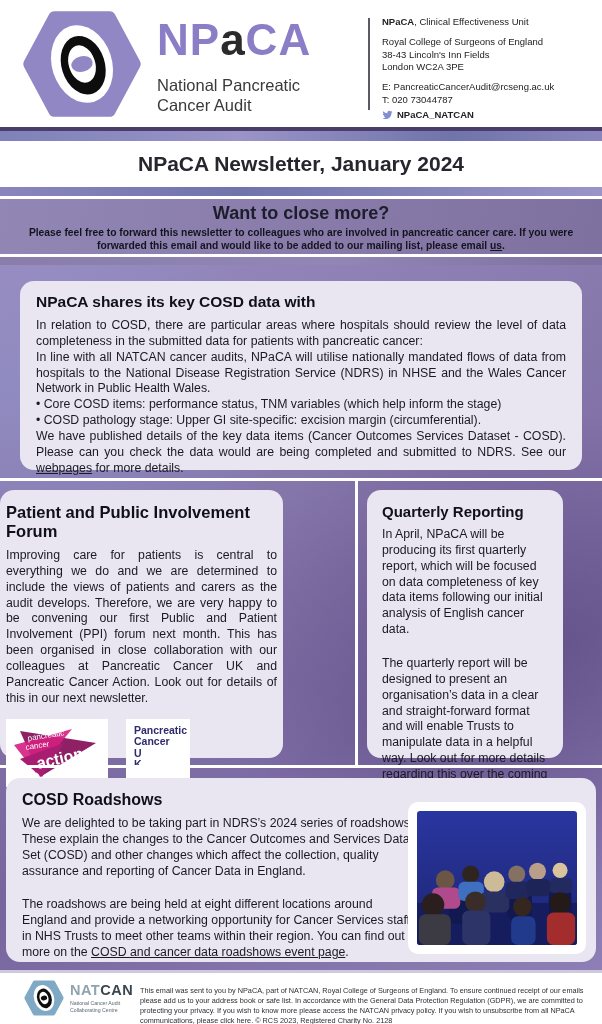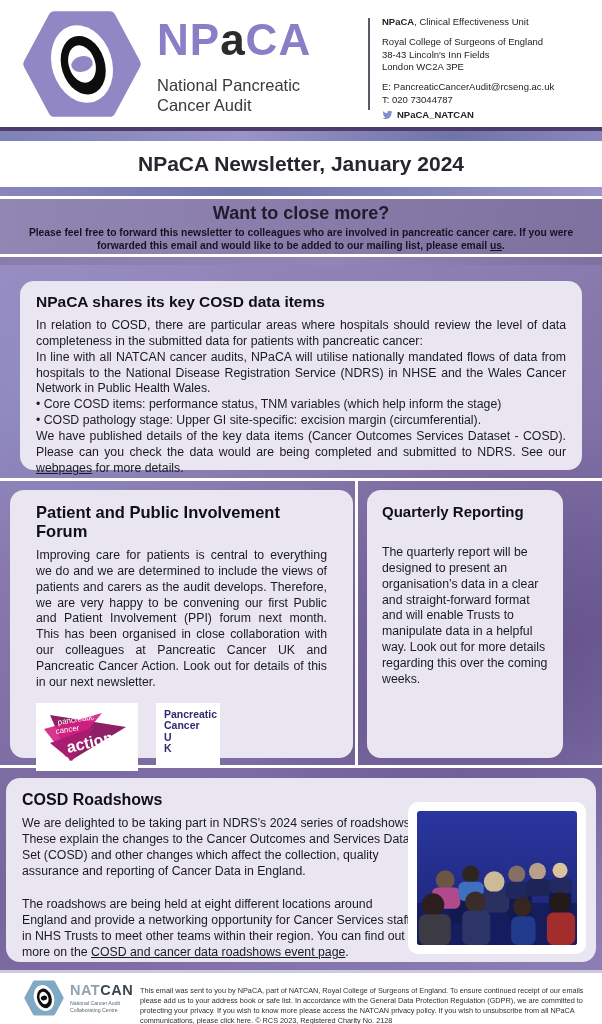--- a/index.html
+++ b/index.html
@@ -37,21 +37,21 @@
       radial-gradient(ellipse 300px 260px at 40% 80%,rgba(150,140,200,.25),transparent 60%),
       linear-gradient(155deg,#988bc0 0%,#8677ab 35%,#77659d 65%,#8d7fb5 100%);}
   .box{background:#e9e6f1;border-radius:14px;position:absolute;box-sizing:border-box;}
   .boxA{left:20px;top:16px;right:20px;height:189px;padding:12px 16px;}
   .h2{font-size:15.5px;font-weight:bold;color:#101018;margin:0 0 7px;}
   .body{font-size:12.3px;line-height:1.29;color:#1a1a22;margin:0;}
   .just{text-align:justify;}
   .lnk{text-decoration:underline;color:inherit;cursor:pointer;}
   .hrline{position:absolute;left:0;right:0;height:3px;background:#fff;}
   .vline{position:absolute;width:3px;background:#fff;}
-  .boxL{left:10px;top:225px;width:343px;height:268px;padding:13px 26px;}
+  .boxL{left:0;top:225px;width:283px;height:268px;padding:13px 6px;}
   .boxR{left:367px;top:225px;width:196px;height:268px;padding:13px 15px;}
   .boxR .h2{font-size:15px;}
   .logos{display:flex;gap:18px;margin-top:12px;align-items:flex-start;}
   .logo-frame{background:#fff;}
   .pcuk{width:64px;height:64px;padding:6px 0 0 8px;box-sizing:border-box;
         color:#2d2a6e;font-weight:bold;font-size:10.5px;line-height:1.1;}
   .boxRoad{left:6px;top:513px;right:6px;height:184px;padding:13px 16px;}
   .road-text{width:392px;}
   .photo-frame{position:absolute;right:10px;top:24px;width:178px;height:152px;background:#fff;
                border-radius:10px;padding:9px;box-sizing:border-box;}
@@ -115,21 +115,21 @@
   <div class="hearband">
     <p class="hear-h">Want to close more?</p>
     <p class="hear-p"><span>Please feel free to forward this newsletter to colleagues who are involved in pancreatic cancer care. If you were forwarded this email and would like to be added to our mailing list, please email </span><span class="lnk">us</span><span>.</span></p>
   </div>
   <div class="wline"></div>
   <div class="pband"></div>
 
   <div class="main">
 
     <section class="box boxA">
-      <h2 class="h2">NPaCA shares its key COSD data items</h2>
+      <h2 class="h2">NPaCA shares its key COSD data with</h2>
       <p class="body just">In relation to COSD, there are particular areas where hospitals should review the level of data completeness in the submitted data for patients with pancreatic cancer:</p>
       <p class="body just">In line with all NATCAN cancer audits, NPaCA will utilise nationally mandated flows of data from hospitals to the National Disease Registration Service (NDRS) in NHSE and the Wales Cancer Network in Public Health Wales.</p>
       <p class="body">• Core COSD items: performance status, TNM variables (which help inform the stage)</p>
       <p class="body">• COSD pathology stage: Upper GI site-specific: excision margin (circumferential).</p>
       <p class="body just"><span>We have published details of the key data items (Cancer Outcomes Services Dataset - COSD).  Please can you check the data would are being completed and submitted to NDRS. See our </span><span class="lnk">webpages</span><span> for more details.</span></p>
     </section>
 
     <div class="hrline" style="top:213px;"></div>
     <div class="vline" style="left:355px;top:213px;height:290px;"></div>
 
@@ -149,20 +149,21 @@
           <div>Pancreatic</div>
           <div>Cancer</div>
           <div>U</div>
           <div>K</div>
         </div>
       </div>
     </section>
 
     <section class="box boxR">
       <h2 class="h2">Quarterly Reporting</h2>
+      <p class="body">In April, NPaCA will be producing its first quarterly report, which will be focused on data completeness of key data items following our initial analysis of English cancer data.</p>
       <br>
       <p class="body">The quarterly report will be designed to present an organisation’s data in a clear and straight-forward format and will enable Trusts to manipulate data in a helpful way. Look out for more details regarding this over the coming weeks.</p>
     </section>
 
     <div class="hrline" style="top:500px;"></div>
 
     <section class="box boxRoad">
       <h2 class="h2" style="font-size:16px;">COSD Roadshows</h2>
       <div class="road-text">
         <p class="body">We are delighted to be taking part in NDRS’s 2024 series of roadshows. These explain the changes to the Cancer Outcomes and Services Data Set (COSD) and other changes which affect the collection, quality assurance and reporting of Cancer Data in England.</p>

